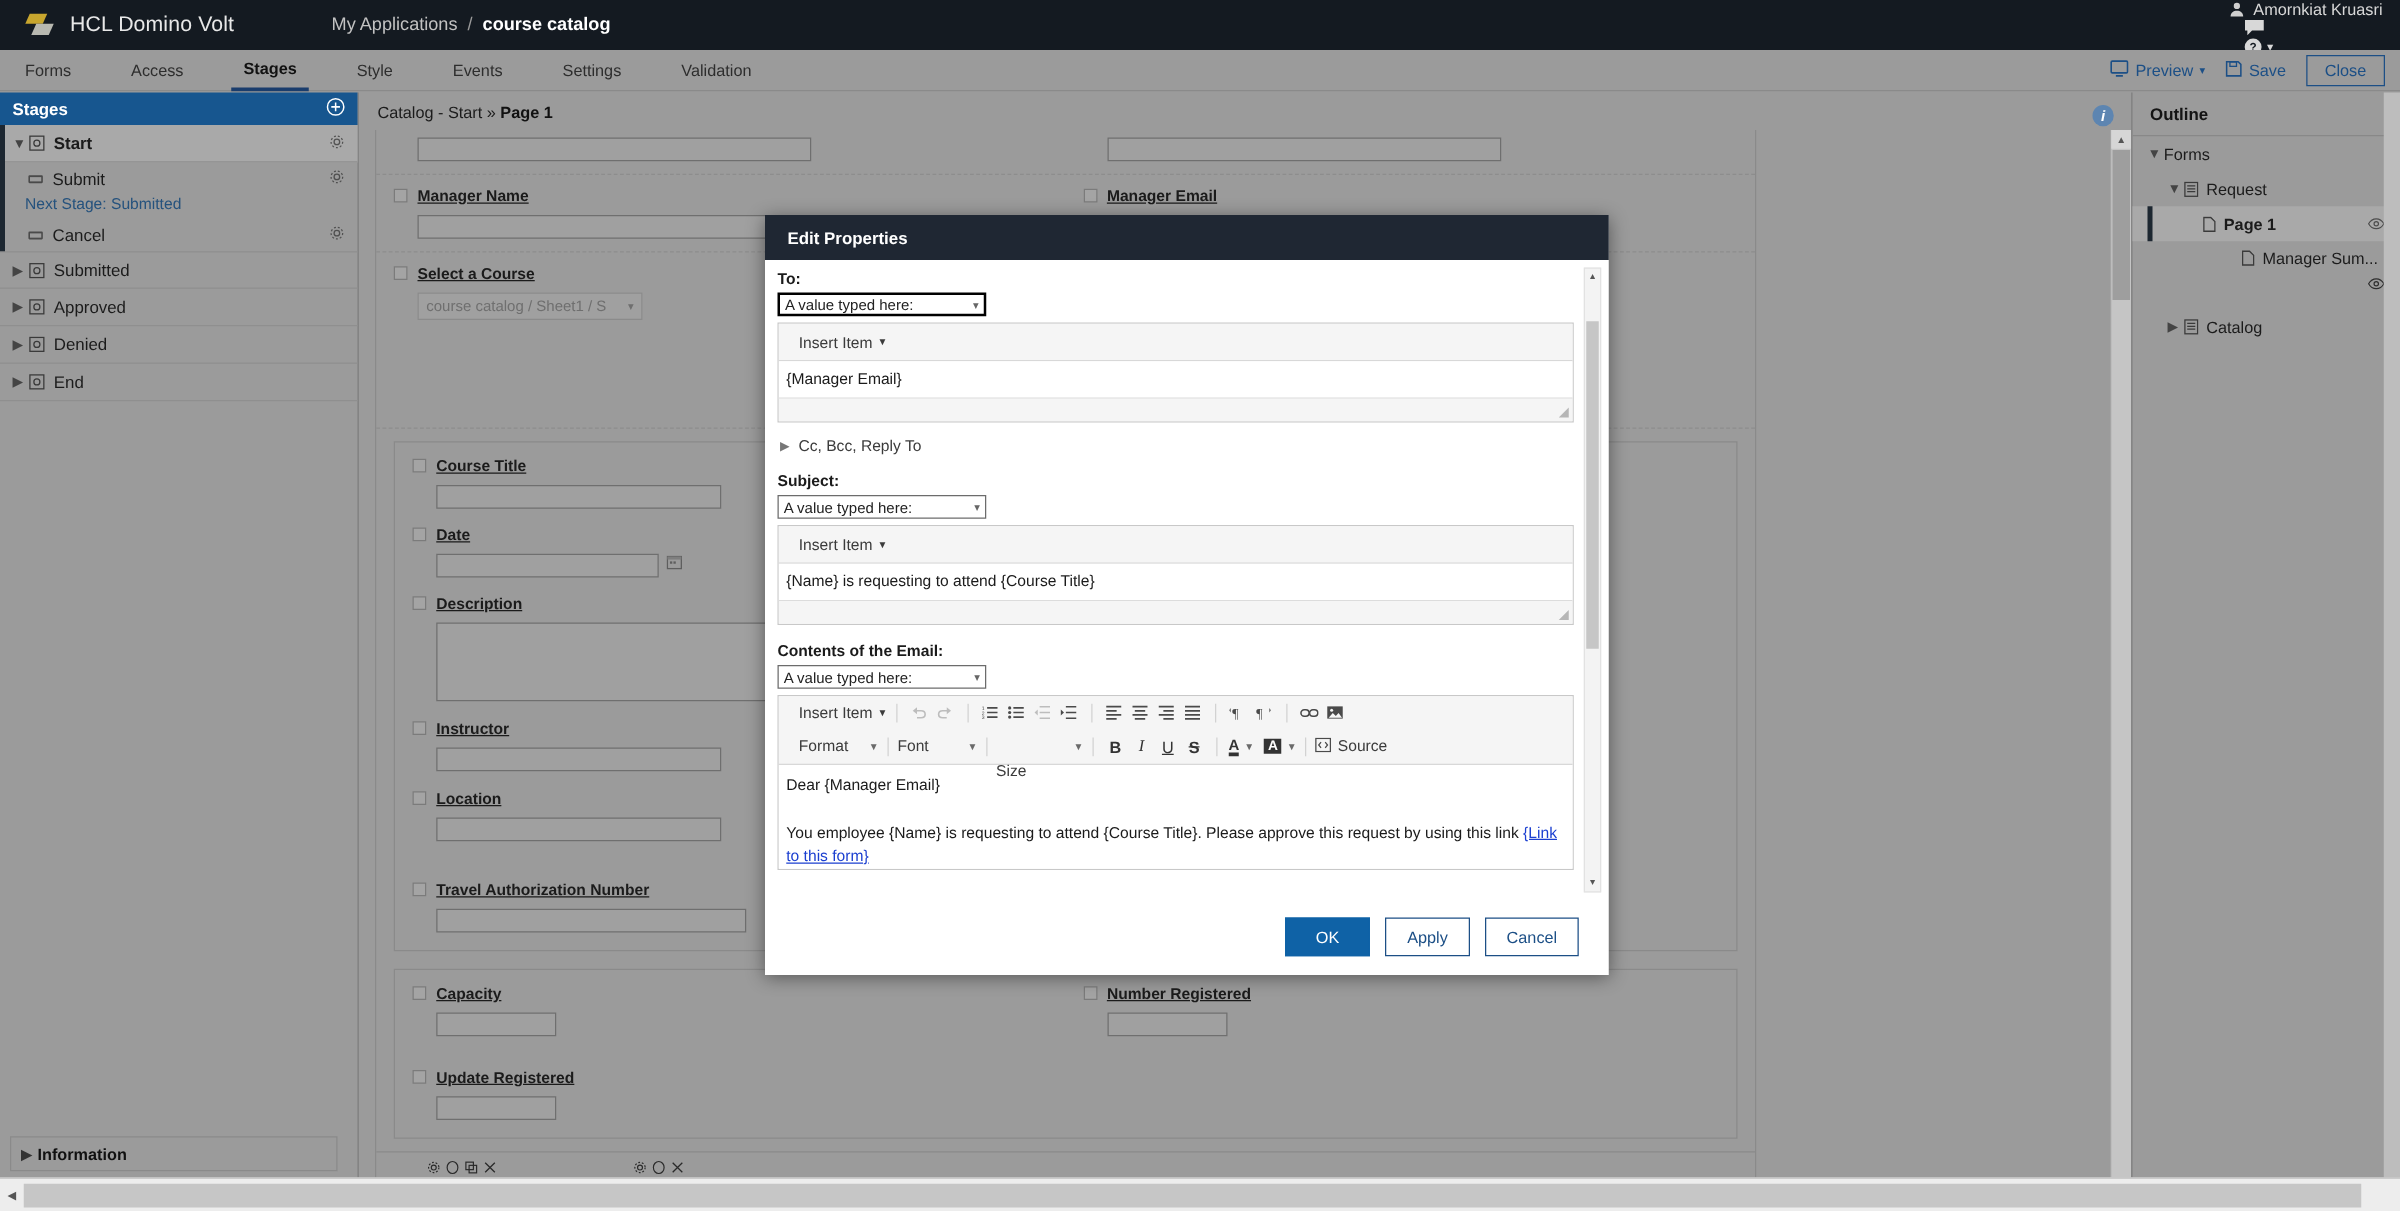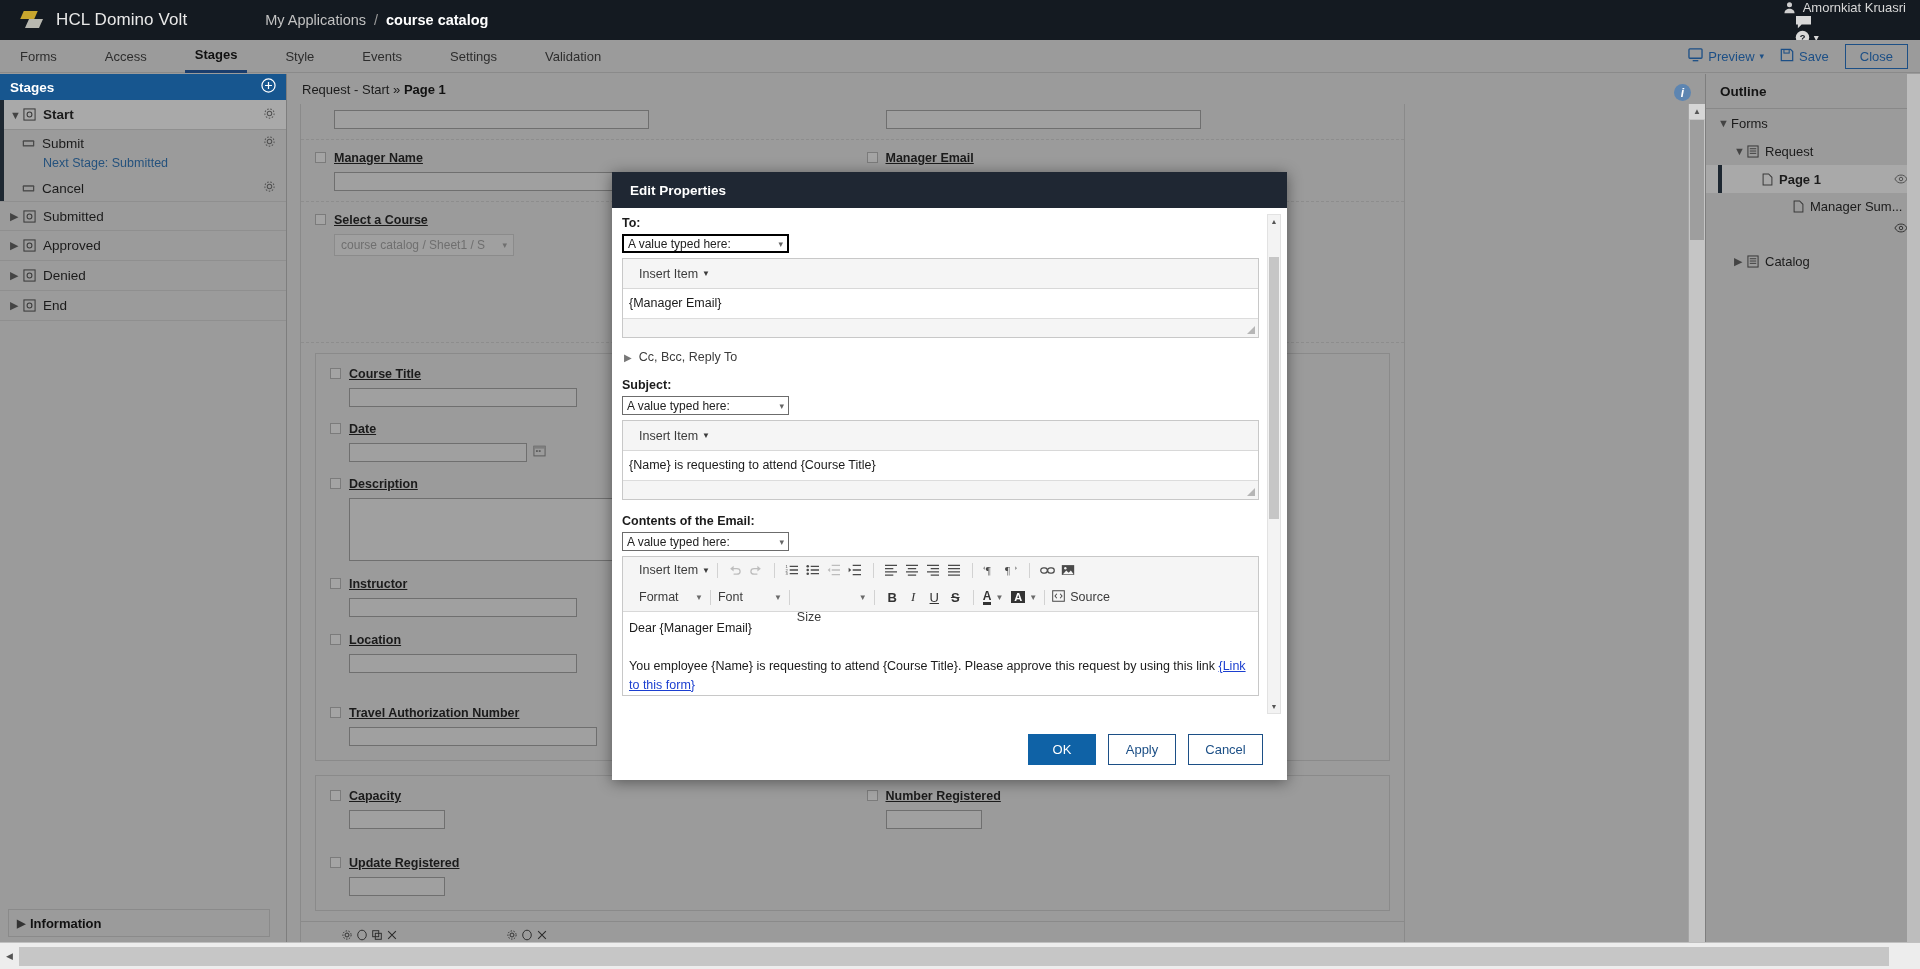--- a/index.html
+++ b/index.html
@@ -53,21 +53,21 @@
   .stages-head .plus { margin-left:auto; }
   .stage-row { height:30px; display:flex; align-items:center; font-size:13.5px;
     color:#1b1b1b; padding-left:10px; border-bottom:1px solid #8f8f8f; cursor:pointer;}
   .stage-row.active { background:#a9a9a9; }
   .stage-row .gear-r { margin-left:auto; margin-right:10px; opacity:.8;}
   .chev { width:13px; display:inline-block; color:#444; font-size:11px; }
   .sicon { margin-right:7px; display:inline-flex; }
   .substage { height:26px; display:flex; align-items:center; font-size:13.5px;
     color:#1b1b1b; padding-left:22px; cursor:pointer;}
   .substage .gear-r { margin-left:auto; margin-right:10px; opacity:.8;}
-  .nextstage { font-size:12.5px; color:#25527d; padding-left:43px; height:19px;}
+  .nextstage { font-size:12.5px; color:#25527d; padding-left:20px; height:19px;}
   .start-group { position:relative; }
   .start-group:before { content:""; position:absolute; left:0; top:0; bottom:0;
     width:4px; background:#1d2731; }
   .info-panel { position:absolute; left:8px; bottom:5px; width:262px; height:28px;
     border:1px solid #8a8a8a; background:#9b9b9b; display:flex; align-items:center;
     padding-left:8px; font-size:13px; font-weight:bold; color:#111;}
 
   
   .canvas { position:absolute; left:288px; top:74px; right:215px; bottom:27px;
     background:#9b9b9b; }
@@ -364,21 +364,21 @@
   </div>
 
   <div class="info-panel">
     <span class="chev" style="color:#333;">▶</span>
     <span>Information</span>
   </div>
 </div>
 
 <div class="canvas">
   <div class="breadcrumb2">
-    <span>Request - Start » </span><b>Page 1</b>
+    <span>Catalog - Start » </span><b>Page 1</b>
   </div>
   <div class="info-circle">i</div>
 
   <div class="form-area">
     <div class="form-inner">
       <div class="sheet">
 
         <div class="row2" style="padding-top:0;">
           <div class="col">
             <div class="finput wide"></div>

